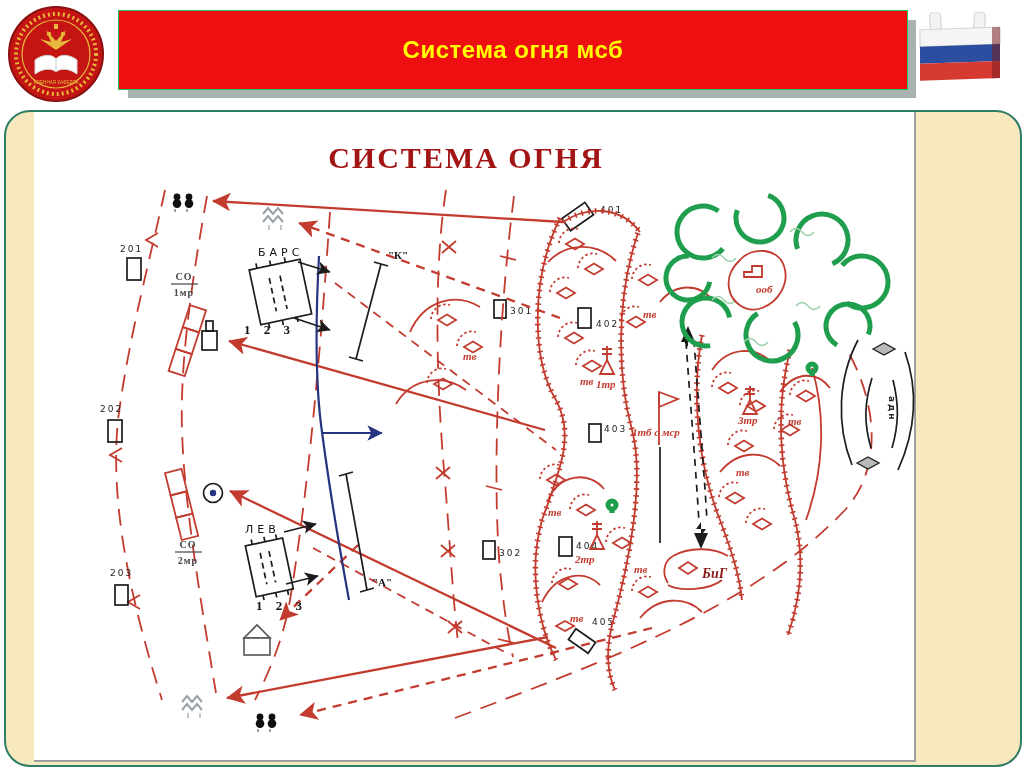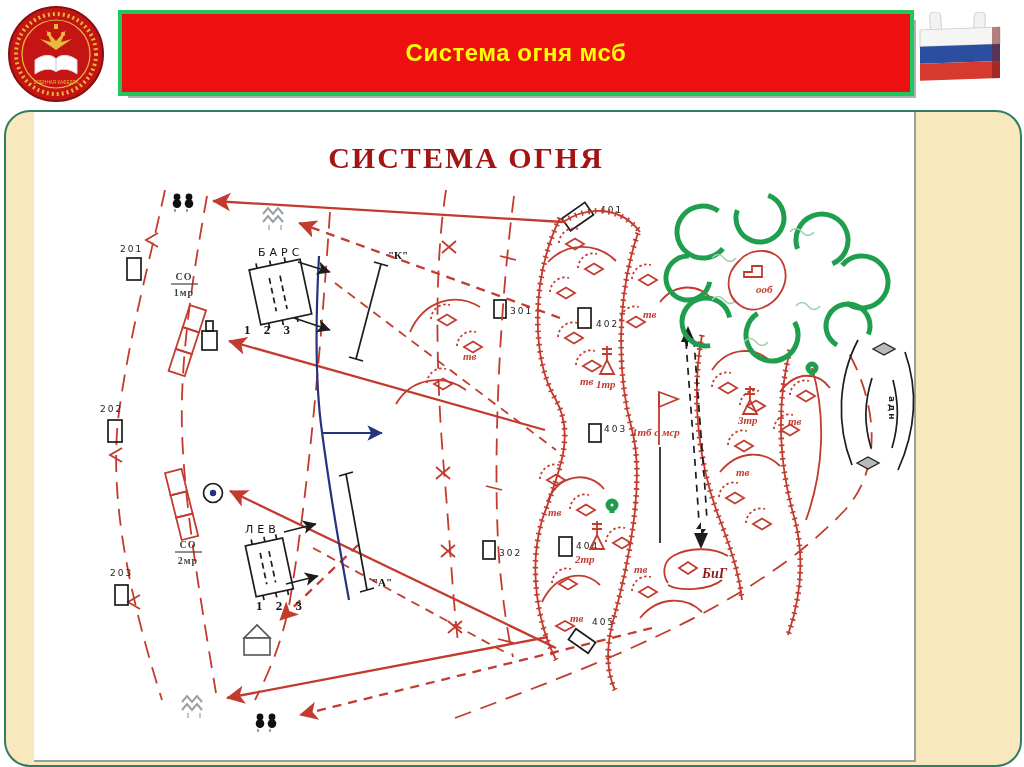--- a/index.html
+++ b/index.html
@@ -2,21 +2,21 @@
 <html><head>
 <meta charset="utf-8">
 <style>
   html,body{margin:0;padding:0;width:1024px;height:767px;background:#fff;overflow:hidden;
             font-family:"Liberation Sans",sans-serif;}
   .stage{position:relative;width:1024px;height:767px;}
 
   
   .banner-shadow{position:absolute;left:128px;top:20px;width:788px;height:78px;background:#a9b2b2;}
   .banner{position:absolute;left:118px;top:10px;width:788px;height:78px;background:#ee1010;
-          border:4px solid #22c55e;display:flex;align-items:center;justify-content:center;}
+          border:1px solid #22c55e;display:flex;align-items:center;justify-content:center;}
   .banner-title{color:#ffff00;font-size:24px;font-weight:bold;letter-spacing:0.5px;}
   .emblem{position:absolute;left:6px;top:2px;width:100px;height:104px;}
   .flagbox{position:absolute;left:916px;top:12px;width:96px;height:72px;}
 
   
   .panel{position:absolute;left:4px;top:110px;width:1014px;height:653px;background:#f7e8bd;
          border:2px solid #2f7d63;border-radius:26px;}
   .canvas{position:absolute;left:34px;top:112px;width:880px;height:648px;background:#fff;
           border-right:2px solid #9aa0a0;border-bottom:2px solid #9aa0a0;}
   svg.map{position:absolute;left:0;top:0;}

